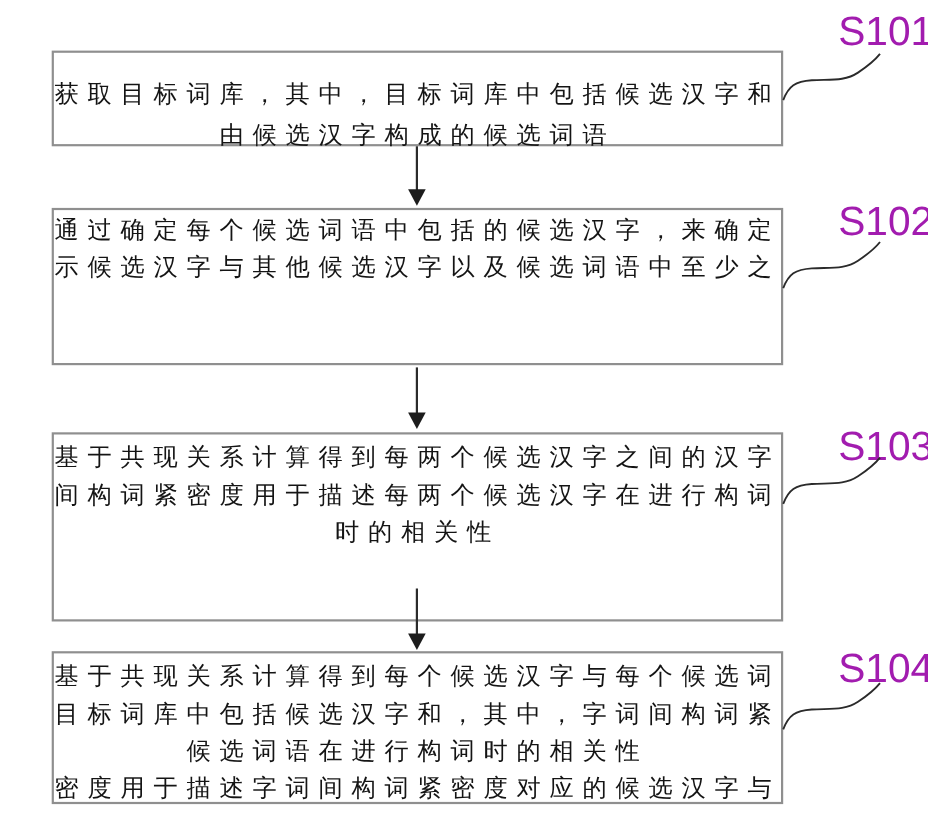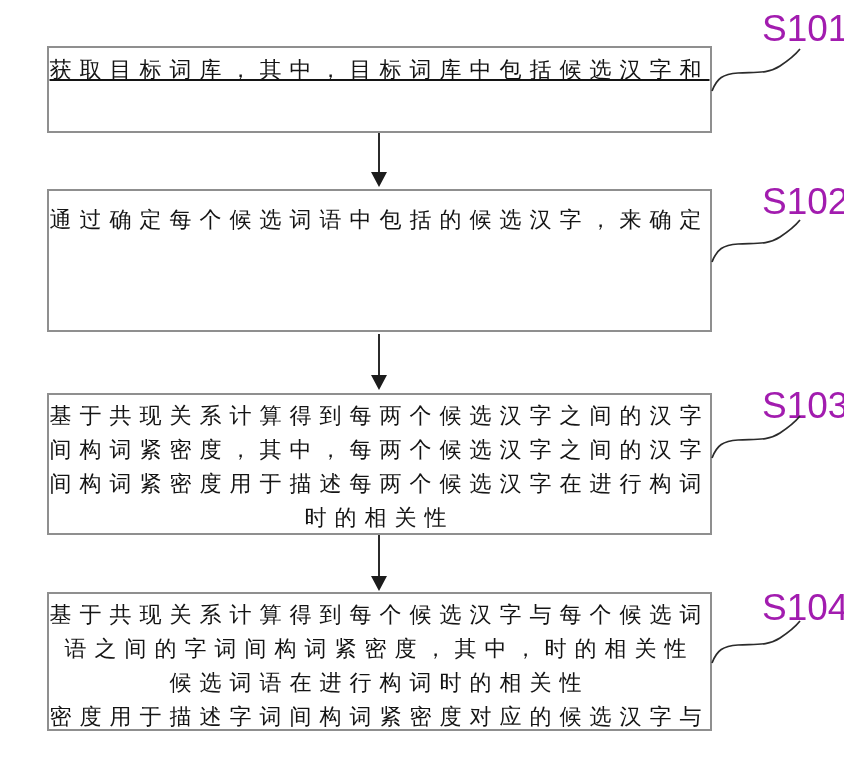--- a/index.html
+++ b/index.html
@@ -20,25 +20,25 @@
     background: #ffffff;
     text-align: center;
     color: #141414;
   }
   .step-box .txt-line {
     white-space: nowrap;
     font-size: 22px;
     letter-spacing: 8px;
     color: #141414;
   }
-  #box-s101 { top: 46px;  height: 87px;  padding-top: 3px; text-decoration: underline; }
+  #box-s101 { top: 46px;  height: 87px;  padding-top: 19px; }
   #box-s101 .txt-line { line-height: 37px; }
-  #box-s102 { top: 189px; height: 143px; padding-top: 12px; }
+  #box-s102 { top: 189px; height: 143px; padding-top: 1px; }
   #box-s102 .txt-line { line-height: 34px; }
-  #box-s103 { top: 393px; height: 142px; padding-top: 4px; }
+  #box-s103 { top: 393px; height: 172px; padding-top: 4px; }
   #box-s103 .txt-line { line-height: 34px; }
   #box-s104 { top: 592px; height: 139px; padding-top: 4px; }
   #box-s104 .txt-line { line-height: 34px; }
 
   .step-label {
     position: absolute;
     left: 762px;
     font-size: 37px;
     line-height: 30px;
     color: #a21caf;
@@ -83,63 +83,64 @@
   #curve-4 { top: 619px; }
   .curve svg { display: block; width: 92px; height: 46px; }
 </style>
 </head>
 <body>
 
 <div class="stage">
 
   <div class="step-box" id="box-s101">
     <div class="txt-line">获取目标词库，其中，目标词库中包括候选汉字和</div>
+    <div class="txt-line">由候选汉字构成的候选词语</div>
   </div>
   <div class="step-label" id="label-s101">S101</div>
   <div class="curve" id="curve-1">
     <svg viewBox="0 0 92 46" xmlns="http://www.w3.org/2000/svg">
       <path d="M2,44 C7,31 13,27 28,26 C45,25 58,27 70,19 C79,13 86,7 90,2" fill="none" stroke="#2b2b2b" stroke-width="1.7"></path>
     </svg>
   </div>
 
   <div class="arrow-stem" id="stem-1"></div>
   <div class="arrow-head" id="head-1"></div>
 
   <div class="step-box" id="box-s102">
     <div class="txt-line">通过确定每个候选词语中包括的候选汉字，来确定</div>
+    <div class="txt-line">示候选汉字与其他候选汉字以及候选词语中至少之</div>
   </div>
   <div class="step-label" id="label-s102">S102</div>
   <div class="curve" id="curve-2">
     <svg viewBox="0 0 92 46" xmlns="http://www.w3.org/2000/svg">
       <path d="M2,44 C7,31 13,27 28,26 C45,25 58,27 70,19 C79,13 86,7 90,2" fill="none" stroke="#2b2b2b" stroke-width="1.7"></path>
     </svg>
   </div>
 
   <div class="arrow-stem" id="stem-2"></div>
   <div class="arrow-head" id="head-2"></div>
 
   <div class="step-box" id="box-s103">
     <div class="txt-line">基于共现关系计算得到每两个候选汉字之间的汉字</div>
-    <div class="txt-line">间构词紧密度，其中，每两个候选汉字之间的汉字</div>
     <div class="txt-line">间构词紧密度用于描述每两个候选汉字在进行构词</div>
     <div class="txt-line">时的相关性</div>
   </div>
   <div class="step-label" id="label-s103">S103</div>
   <div class="curve" id="curve-3">
     <svg viewBox="0 0 92 46" xmlns="http://www.w3.org/2000/svg">
       <path d="M2,44 C7,31 13,27 28,26 C45,25 58,27 70,19 C79,13 86,7 90,2" fill="none" stroke="#2b2b2b" stroke-width="1.7"></path>
     </svg>
   </div>
 
   <div class="arrow-stem" id="stem-3"></div>
   <div class="arrow-head" id="head-3"></div>
 
   <div class="step-box" id="box-s104">
     <div class="txt-line">基于共现关系计算得到每个候选汉字与每个候选词</div>
-    <div class="txt-line">语之间的字词间构词紧密度，其中，时的相关性</div>
+    <div class="txt-line">目标词库中包括候选汉字和，其中，字词间构词紧</div>
     <div class="txt-line">候选词语在进行构词时的相关性</div>
     <div class="txt-line">密度用于描述字词间构词紧密度对应的候选汉字与</div>
   </div>
   <div class="step-label" id="label-s104">S104</div>
   <div class="curve" id="curve-4">
     <svg viewBox="0 0 92 46" xmlns="http://www.w3.org/2000/svg">
       <path d="M2,44 C7,31 13,27 28,26 C45,25 58,27 70,19 C79,13 86,7 90,2" fill="none" stroke="#2b2b2b" stroke-width="1.7"></path>
     </svg>
   </div>
 

